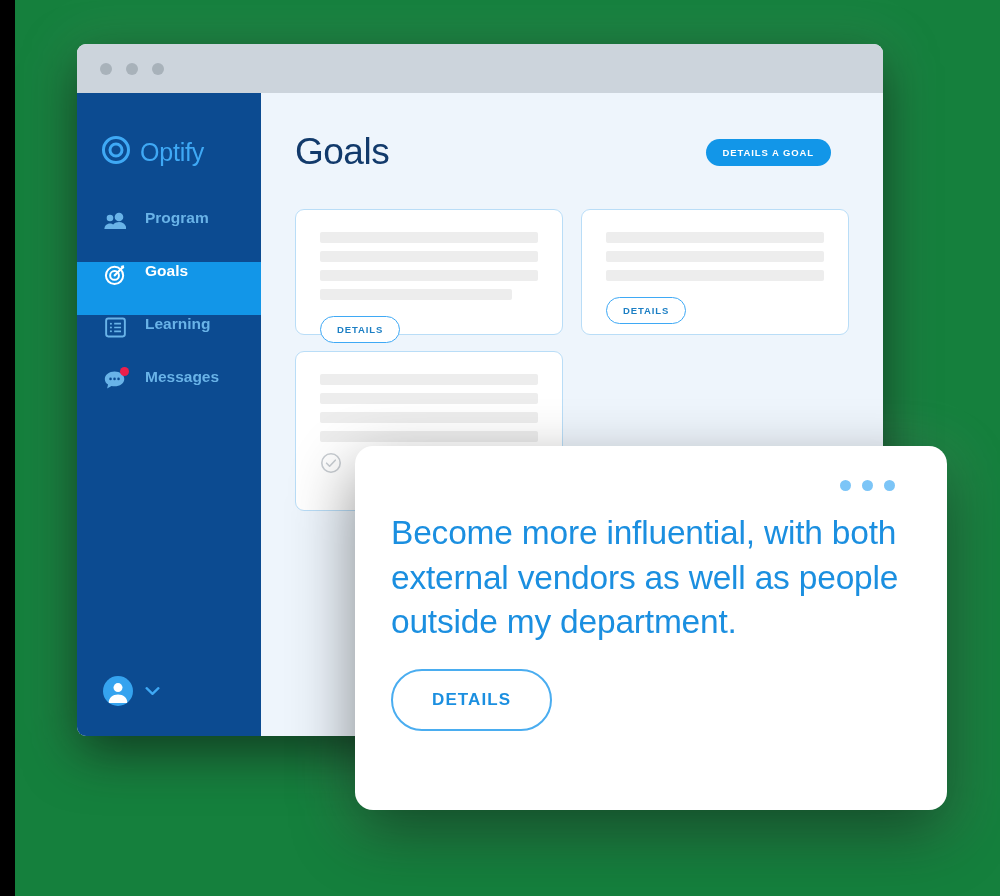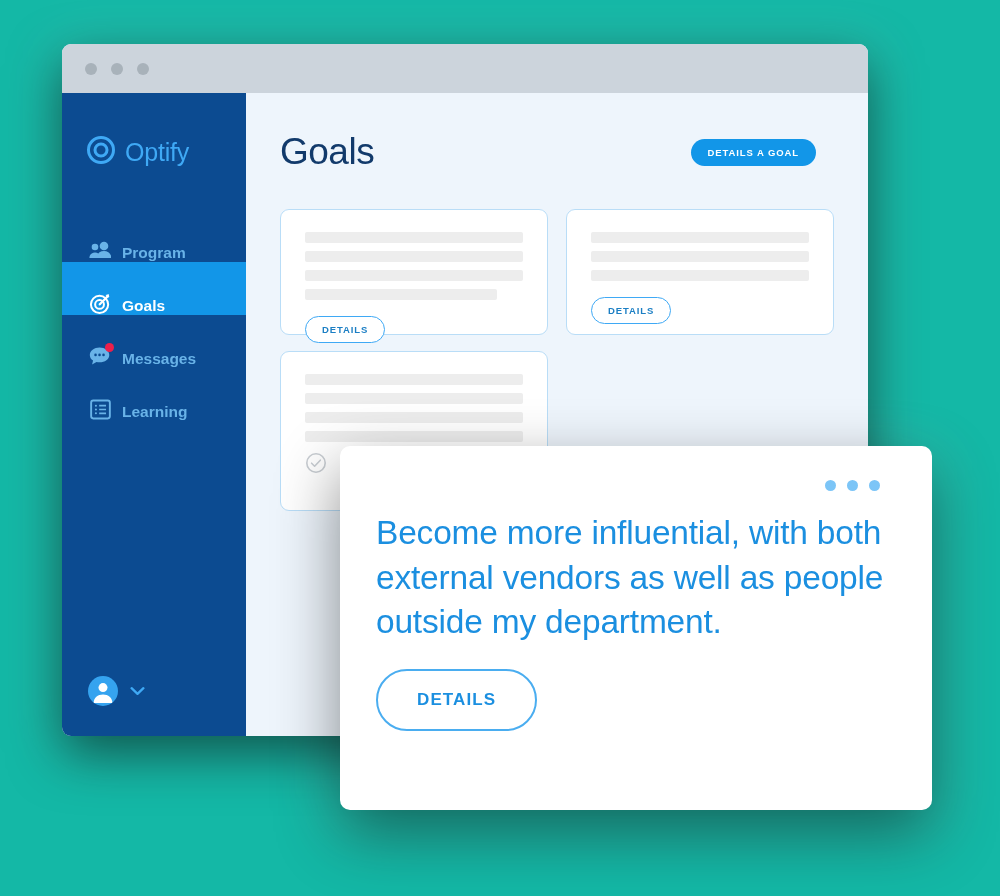--- a/index.html
+++ b/index.html
@@ -12,21 +12,22 @@
     height: 896px;
     overflow: hidden;
     font-family: "Liberation Sans", sans-serif;
     position: relative;
   }
 
   
   #scene {
     position: absolute;
     inset: 0;
-    background: #14b8a6;
+    background: #15803d;
+    margin-left: 15px;
   }
 
   
   .halo {
     position: absolute;
     border-radius: 40px;
     pointer-events: none;
     filter: blur(26px);
   }
   .halo-browser {
@@ -94,22 +95,22 @@
     font-family: "Liberation Sans", sans-serif;
   }
 
   .nav {
     margin-top: 34px;
     display: flex;
     flex-direction: column;
   }
   .nav-item {
     display: flex;
-    align-items: flex-end;
-    gap: 10px;
+    align-items: flex-start;
+    gap: 18px;
     height: 53px;
     padding-left: 26px;
     color: #69b3e8;
     font-size: 15.5px;
     font-weight: bold;
     cursor: pointer;
     position: relative;
   }
   .nav-item .ico { width: 24px; height: 24px; display: flex; align-items: center; justify-content: center; position: relative; }
   .nav-item.active {
@@ -215,21 +216,21 @@
   .check-wrap { margin-top: 10px; }
 
   
   #goal-modal {
     position: absolute;
     left: 340px;
     top: 446px;
     width: 592px;
     height: 364px;
     background: #ffffff;
-    border-radius: 10px;
+    border-radius: 18px;
     box-shadow: 0 24px 64px rgba(0,0,0,0.45);
     padding: 30px 36px 0 36px;
     box-sizing: border-box;
   }
   .modal-dots {
     display: flex;
     gap: 11px;
     justify-content: flex-end;
     padding-right: 16px;
     padding-top: 4px;
@@ -316,42 +317,42 @@
                 <circle cx="11" cy="13" r="1" fill="#ffffff" stroke="none"></circle>
                 <path d="M11 13 L20.5 3.5" stroke-width="2.3"></path>
                 <path d="M17.2 3.1 L21 2.3 L20.2 6.1 Z" fill="#ffffff" stroke="none"></path>
               </svg>
             </span>
             <span>Goals</span>
           </div>
 
           <div class="nav-item">
             <span class="ico">
+              <svg width="21" height="21" viewBox="0 0 22 22" fill="none" stroke="#69b3e8" stroke-width="2">
+                <rect x="1.2" y="1.6" width="19.6" height="18.8" rx="2.2"></rect>
+                <circle cx="6.2" cy="7" r="1.1" fill="#69b3e8" stroke="none"></circle>
+                <circle cx="6.2" cy="11" r="1.1" fill="#69b3e8" stroke="none"></circle>
+                <circle cx="6.2" cy="15" r="1.1" fill="#69b3e8" stroke="none"></circle>
+                <path d="M9.6 7h7.2M9.6 11h7.2M9.6 15h7.2" stroke-width="1.8"></path>
+              </svg>
+            </span>
+            <span>Learning</span>
+          </div>
+
+          <div class="nav-item">
+            <span class="ico">
               <svg width="23" height="21" viewBox="0 0 24 22" fill="#69b3e8">
                 <path d="M11 1.5c5.6 0 10.2 3.4 10.2 7.8S16.6 17.1 11 17.1c-1.1 0-2.2-.13-3.2-.38L3.2 19.4l1-4.2C2 13.8.8 11.6.8 9.3.8 4.9 5.4 1.5 11 1.5z"></path>
                 <circle cx="6.8" cy="9.3" r="1.35" fill="#0c4b91"></circle>
                 <circle cx="11" cy="9.3" r="1.35" fill="#0c4b91"></circle>
                 <circle cx="15.2" cy="9.3" r="1.35" fill="#0c4b91"></circle>
               </svg>
               <span class="badge-dot"></span>
             </span>
             <span>Messages</span>
-          </div>
-
-          <div class="nav-item">
-            <span class="ico">
-              <svg width="21" height="21" viewBox="0 0 22 22" fill="none" stroke="#69b3e8" stroke-width="2">
-                <rect x="1.2" y="1.6" width="19.6" height="18.8" rx="2.2"></rect>
-                <circle cx="6.2" cy="7" r="1.1" fill="#69b3e8" stroke="none"></circle>
-                <circle cx="6.2" cy="11" r="1.1" fill="#69b3e8" stroke="none"></circle>
-                <circle cx="6.2" cy="15" r="1.1" fill="#69b3e8" stroke="none"></circle>
-                <path d="M9.6 7h7.2M9.6 11h7.2M9.6 15h7.2" stroke-width="1.8"></path>
-              </svg>
-            </span>
-            <span>Learning</span>
           </div>
 
         </div>
 
         <div class="user-row">
           <span class="avatar">
             <svg width="30" height="30" viewBox="0 0 30 30">
               <circle cx="15" cy="11.6" r="4.5" fill="#ffffff"></circle>
               <path d="M5.6 27c0-5.2 4.2-8.6 9.4-8.6s9.4 3.4 9.4 8.6z" fill="#ffffff"></path>
             </svg>

